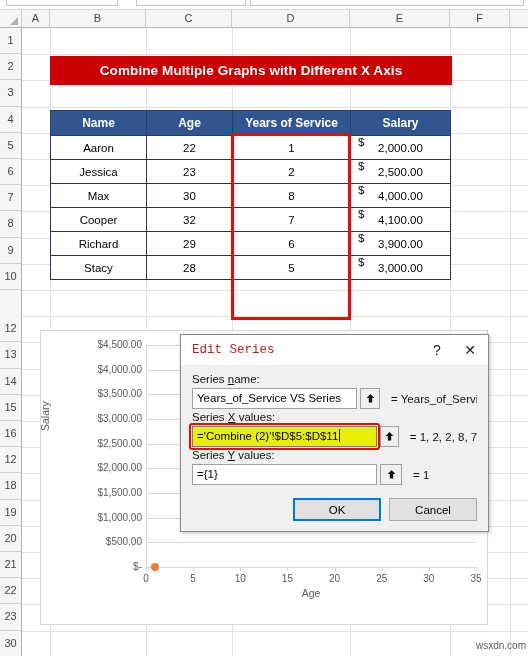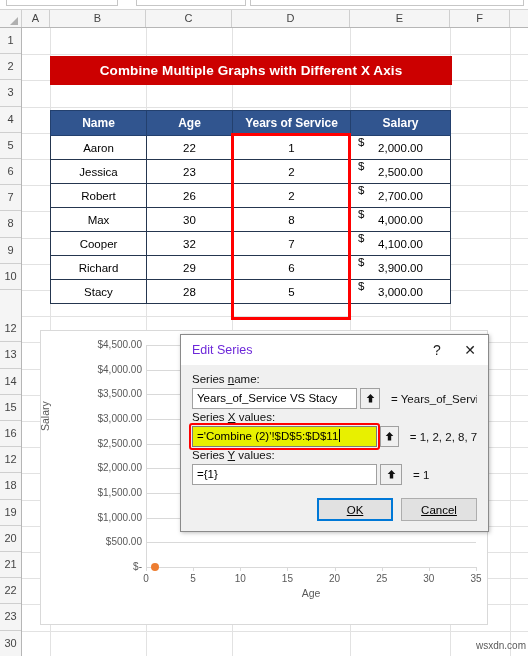--- a/index.html
+++ b/index.html
@@ -275,21 +275,22 @@
     height: 30px;
     background: #ffffff;
     display: flex;
     align-items: center;
     padding: 0 0 0 11px;
     box-sizing: border-box;
   }
   #dialog-title {
     flex: 1;
     font-size: 12.5px;
-    color: #6d28d9;
+    color: #b91c1c;
+    font-family: Liberation Mono, monospace;
   }
   .tb-btn {
     width: 30px;
     height: 28px;
     display: flex;
     align-items: center;
     justify-content: center;
     font-size: 14px;
     color: #222222;
   }
@@ -364,31 +365,30 @@
     vertical-align: -2px;
     margin-left: 1px;
   }
   #dialog-buttons {
     display: flex;
     justify-content: flex-end;
     gap: 8px;
     margin-top: 13px;
   }
   .dlg-btn {
-    width: 76px;
+    width: 88px;
     height: 23px;
     font-size: 11.5px;
     background: #e1e1e1;
     border: 1px solid #adadad;
     color: #000000;
     display: flex;
     align-items: center;
     justify-content: center;
     box-sizing: border-box;
-    text-decoration: underline;
   }
   .dlg-btn.primary {
     border: 2px solid #0078d7;
     background: #e1e1e1;
   }
 
   
   #watermark {
     position: absolute;
     right: 2px;
@@ -493,26 +493,20 @@
         <td class="cw-name">Aaron</td>
         <td class="cw-age">22</td>
         <td class="cw-yos yellow">1</td>
         <td class="cw-sal salary"><span class="cur">$</span><span>2,000.00</span></td>
       </tr>
       <tr>
         <td class="cw-name">Jessica</td>
         <td class="cw-age">23</td>
         <td class="cw-yos yellow">2</td>
         <td class="cw-sal salary"><span class="cur">$</span><span>2,500.00</span></td>
-      </tr>
-      <tr>
-        <td class="cw-name">Robert</td>
-        <td class="cw-age">26</td>
-        <td class="cw-yos yellow">2</td>
-        <td class="cw-sal salary"><span class="cur">$</span><span>2,700.00</span></td>
       </tr>
       <tr>
         <td class="cw-name">Max</td>
         <td class="cw-age">30</td>
         <td class="cw-yos yellow">8</td>
         <td class="cw-sal salary"><span class="cur">$</span><span>4,000.00</span></td>
       </tr>
       <tr>
         <td class="cw-name">Cooper</td>
         <td class="cw-age">32</td>
@@ -585,21 +579,21 @@
     <div id="dialog-title">Edit Series</div>
     <div class="tb-btn">?</div>
     <div class="tb-btn close">✕</div>
   </div>
   <div id="dialog-body">
 
     <div class="field-label">
       <span>Series </span><u>n</u><span>ame:</span>
     </div>
     <div class="field-row">
-      <div class="field-input w-name">Years_of_Service VS Stacy</div>
+      <div class="field-input w-name">Years_of_Service VS Series</div>
       <div class="collapse-btn">
         <svg width="11" height="11" viewBox="0 0 11 11">
           <path d="M5.5 1 L9.3 5 H7.2 V9.6 H3.8 V5 H1.7 Z" fill="#111111"></path>
         </svg>
       </div>
       <div class="preview">= Years_of_Servi...</div>
     </div>
 
     <div class="field-label">
       <span>Series </span><u>X</u><span> values:</span>

